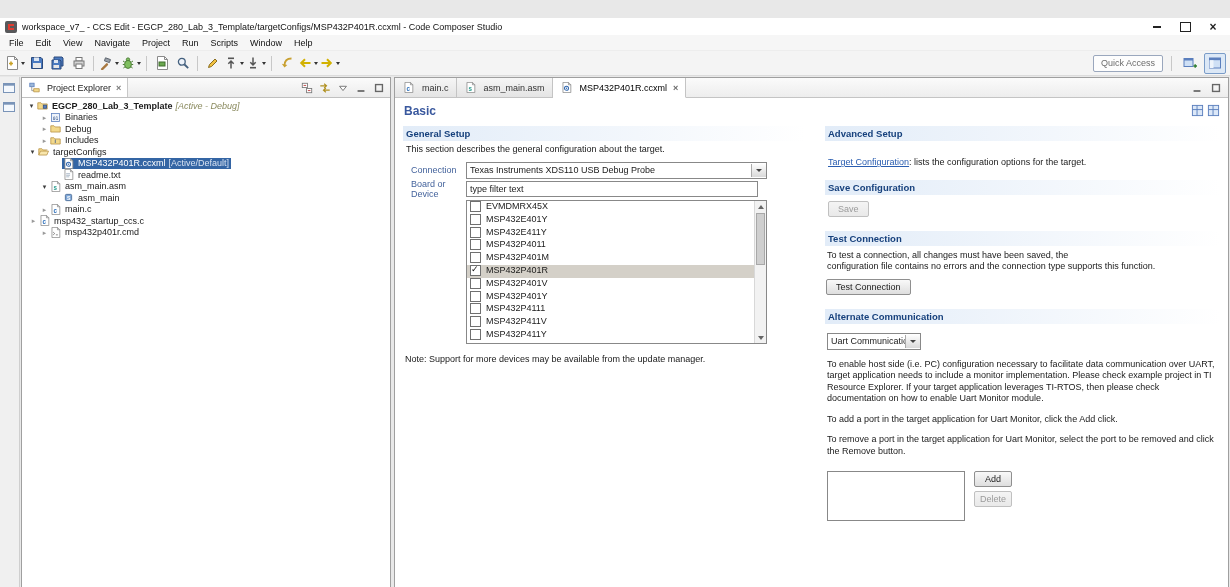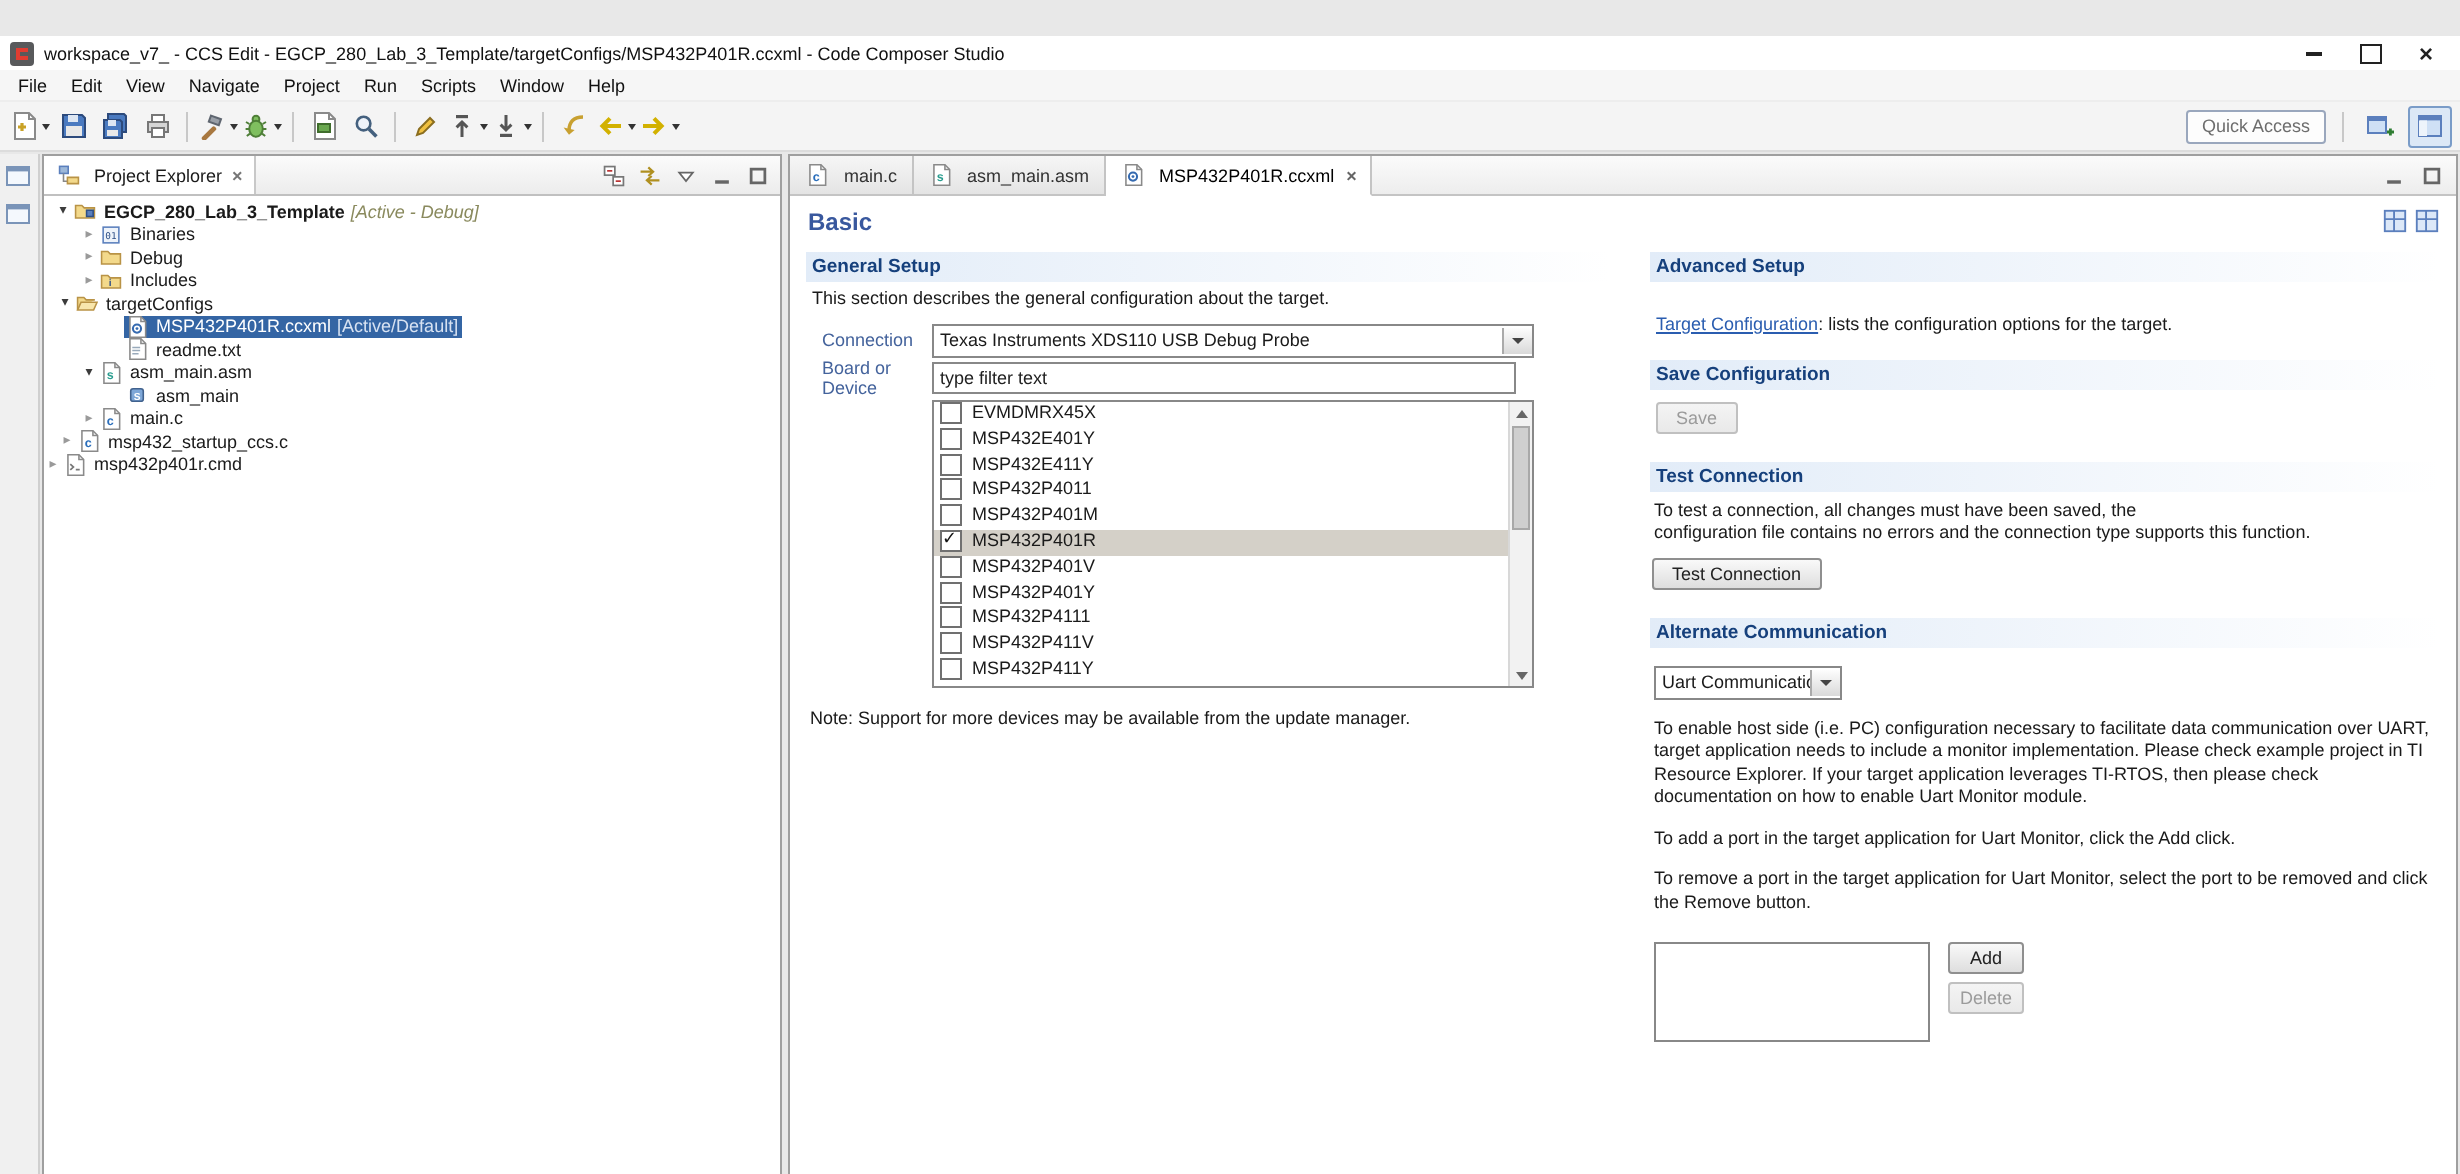--- a/index.html
+++ b/index.html
@@ -520,21 +520,21 @@
               <span class="ticn">
                 <svg viewBox="0 0 14 14">
                   <path d="M2.5.5h7l3 3v10h-10z" fill="#fff" stroke="#8a8a8a"></path>
                   <path d="M9.5.5v3h3" fill="none" stroke="#8a8a8a"></path>
                   <text x="4.3" y="11" font-size="8" fill="#2a6ebb" font-weight="bold">c</text>
                 </svg>
               </span>
               <span class="tlabel">msp432_startup_ccs.c</span>
             </span>
           </div>
-          <div class="trow" style="">
+          <div class="trow" style="padding-left: 18px;">
             <span class="arrow collapsed">▸</span>
             <span class="hl">
               <span class="ticn">
                 <svg viewBox="0 0 14 14">
                   <path d="M2.5.5h7l3 3v10h-10z" fill="#fff" stroke="#8a8a8a"></path>
                   <path d="M9.5.5v3h3" fill="none" stroke="#8a8a8a"></path>
                   <path d="M4 6.5l2 1.8-2 1.8M7.5 10h2.5" stroke="#777" fill="none" stroke-width="1.1"></path>
                 </svg>
               </span>
               <span class="tlabel">msp432p401r.cmd</span>

